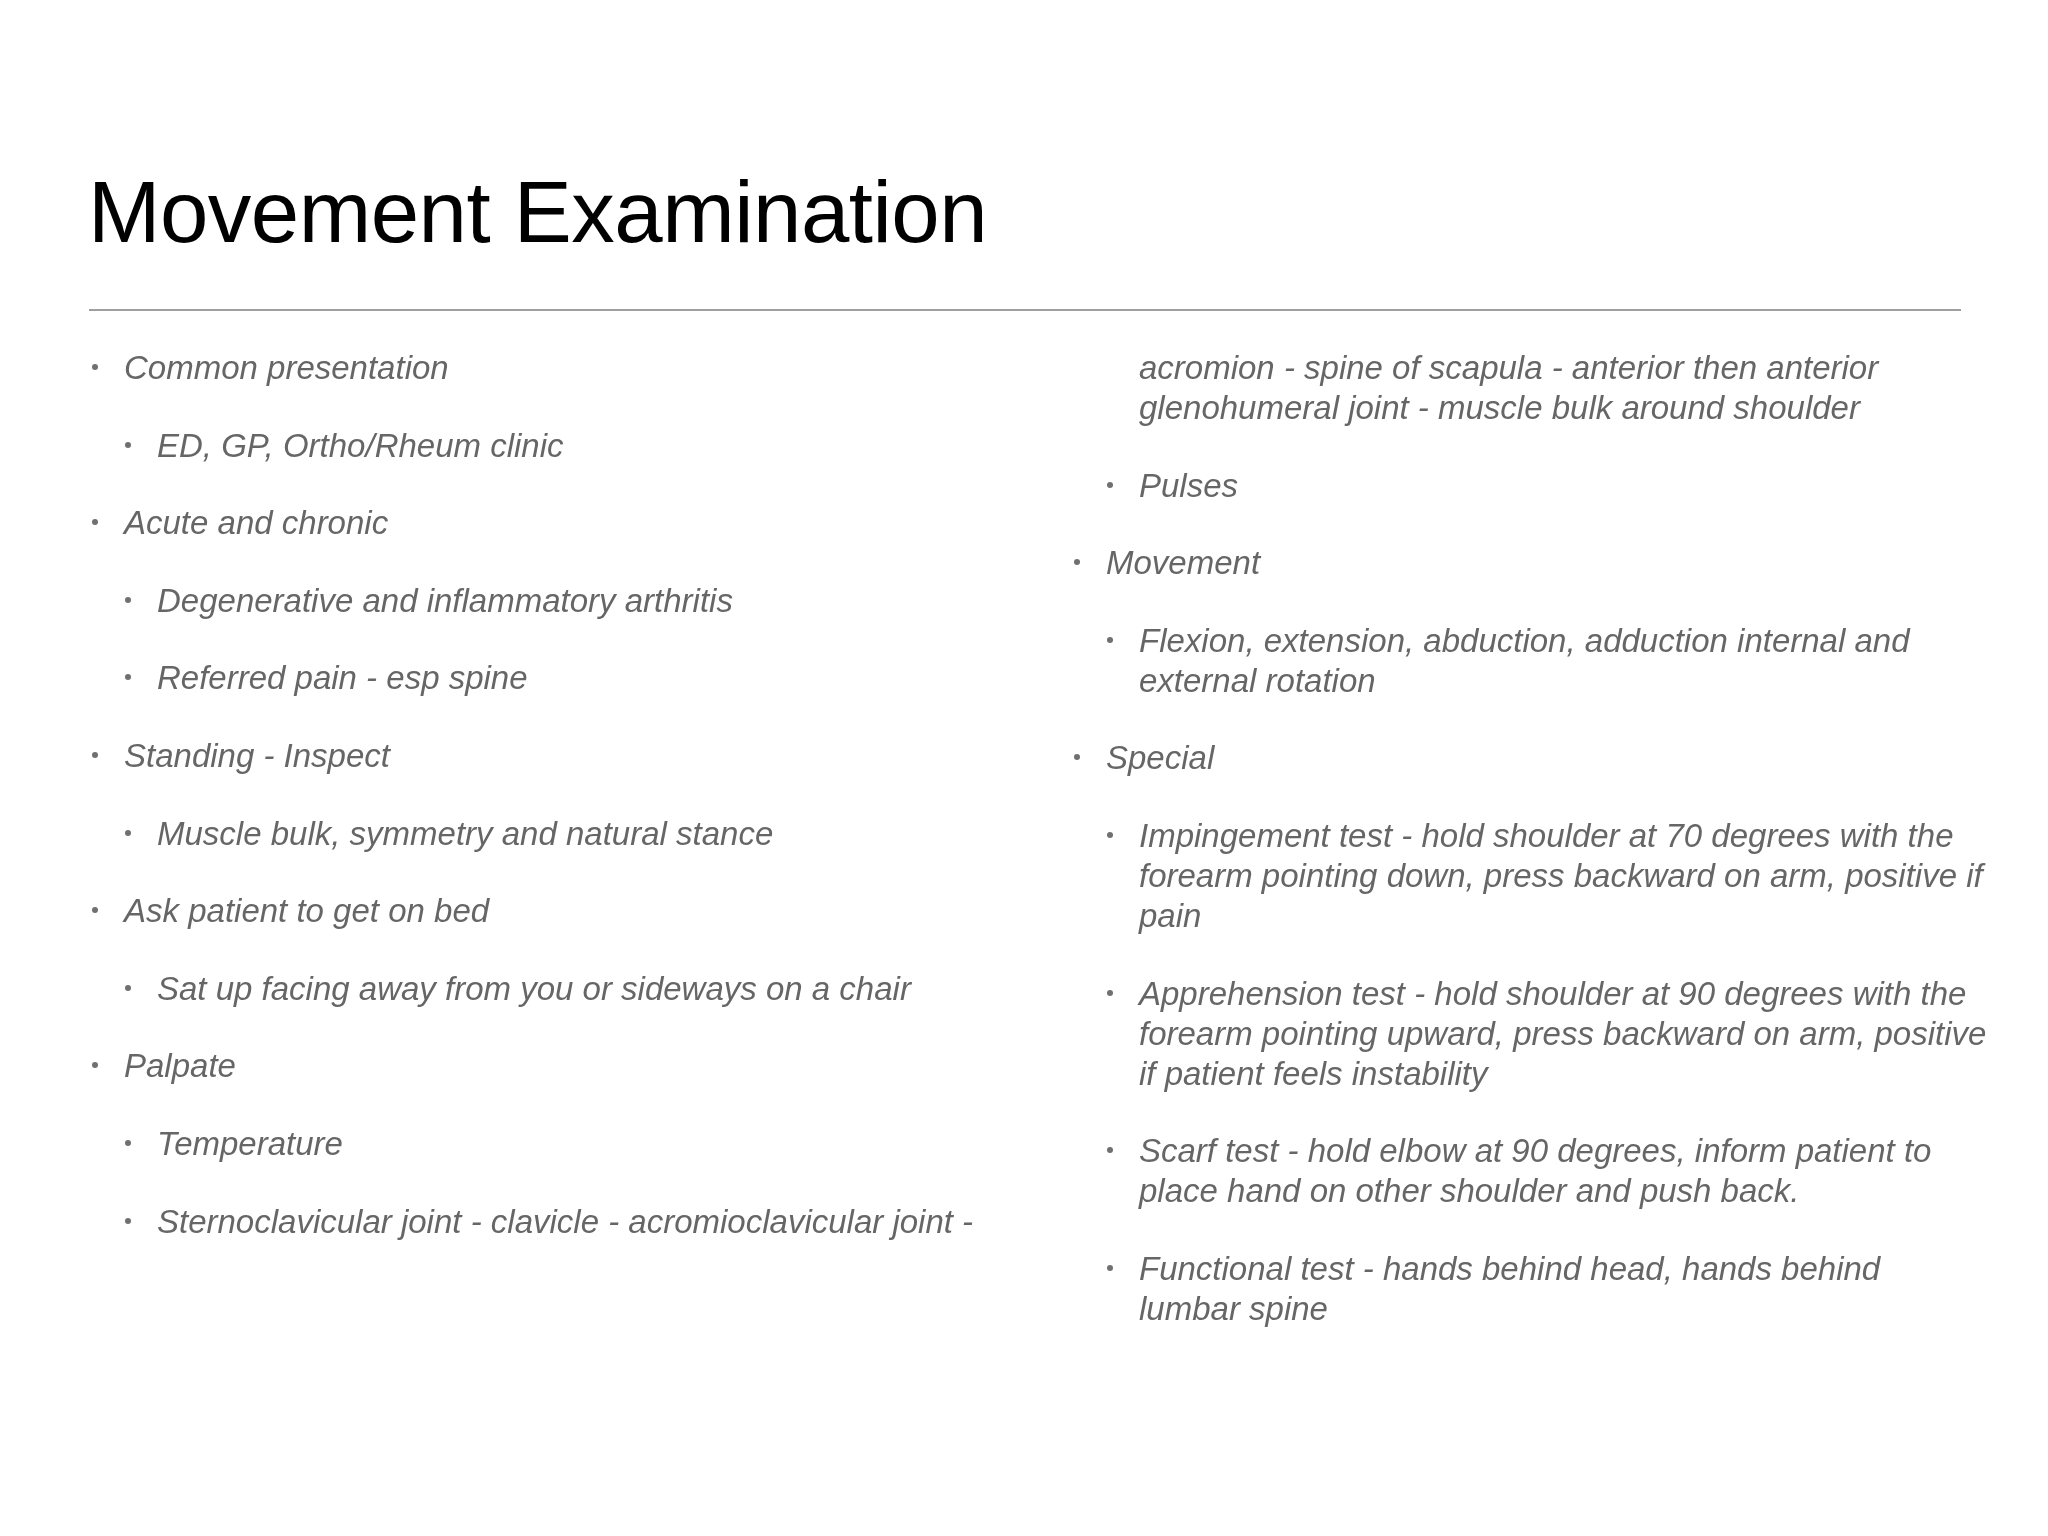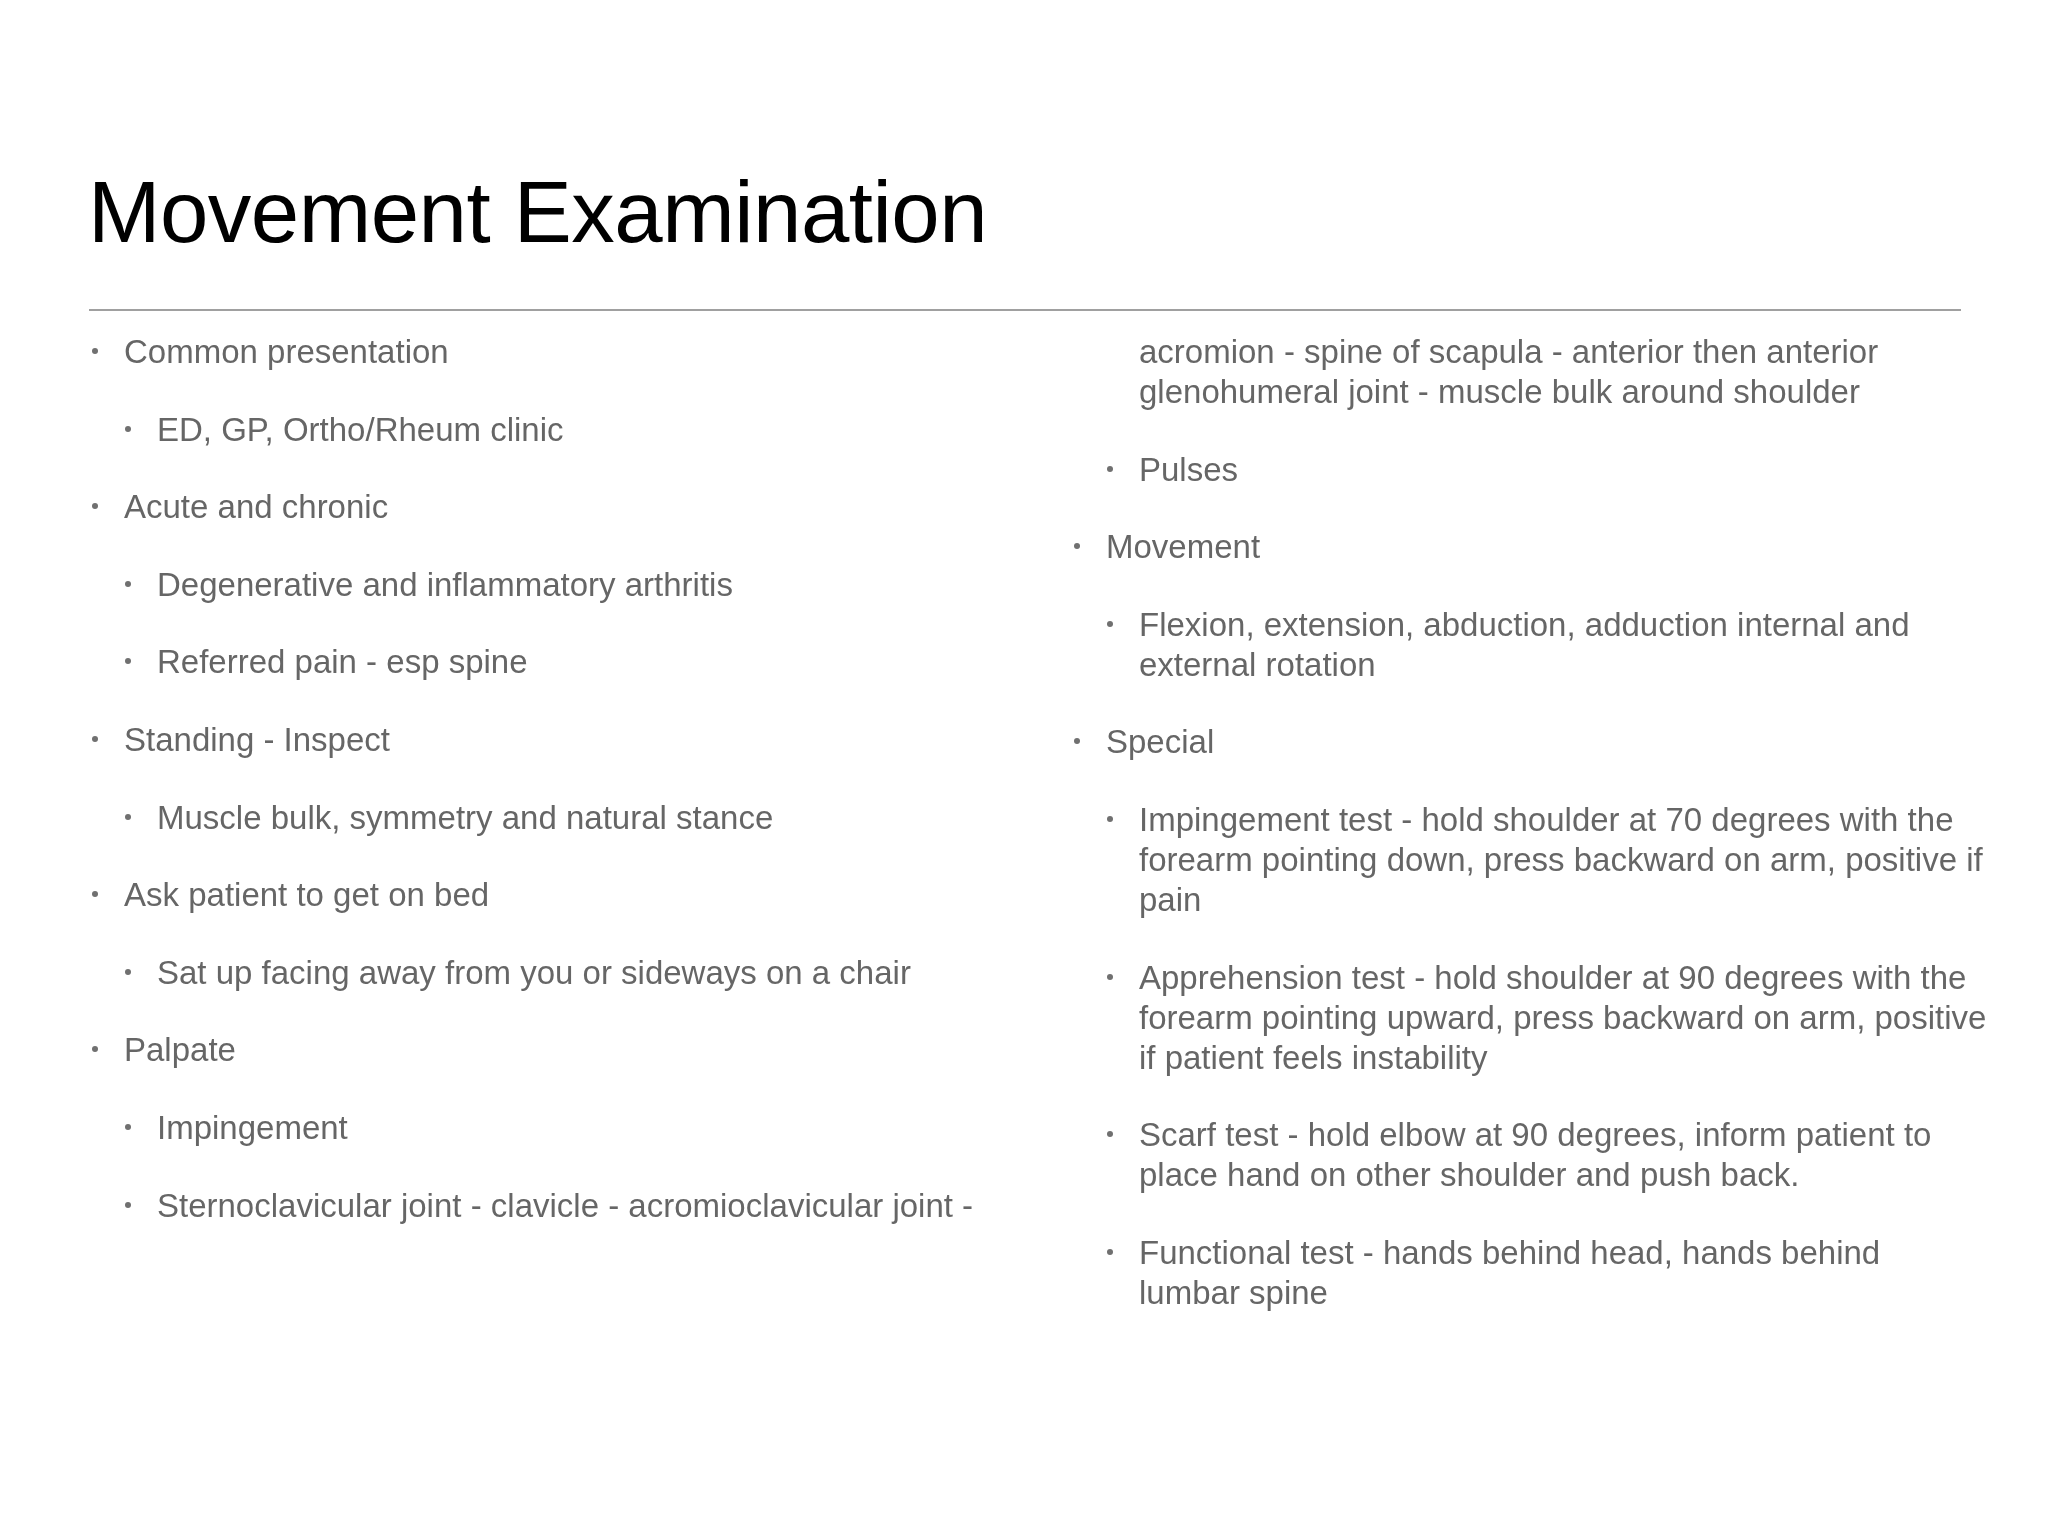--- a/index.html
+++ b/index.html
@@ -1,21 +1,21 @@
 <!DOCTYPE html>
 <html><head>
 <meta charset="utf-8">
 <style>
   html, body { margin: 0; padding: 0; background: #ffffff; }
   body { width: 2048px; height: 1536px; position: relative; overflow: hidden;
          font-family: "Liberation Sans", sans-serif; }
   .title { position: absolute; left: 88px; top: 168px; margin: 0;
            font-size: 87px; font-weight: normal; color: #000000; line-height: 1; letter-spacing: -0.5px; }
   .divider { position: absolute; left: 89px; top: 309px; width: 1872px; height: 2px; background: #a0a0a0; }
-  .col { position: absolute; top: 332px; }
+  .col { position: absolute; top: 348px; font-style: italic; }
   .col-left { left: 89px; width: 900px; }
   .col-right { left: 1071px; width: 900px; }
   ul { list-style: none; margin: 0; padding: 0; }
   li.item { position: relative; color: #666666; font-size: 33px; line-height: 40px; margin-bottom: 37.6px; }
   li.l1 { padding-left: 35px; }
   li.l2 { padding-left: 68px; }
   li.cont { padding-left: 68px; }
   .bullet { position: absolute; top: 16px; width: 6px; height: 6px; border-radius: 50%; background: #707070; }
   li.l1 .bullet { left: 3px; }
   li.l2 .bullet { left: 36px; }
@@ -31,21 +31,21 @@
     <li class="item l1"><span class="bullet"></span><span>Common presentation</span></li>
     <li class="item l2"><span class="bullet"></span><span>ED, GP, Ortho/Rheum clinic</span></li>
     <li class="item l1"><span class="bullet"></span><span>Acute and chronic</span></li>
     <li class="item l2"><span class="bullet"></span><span>Degenerative and inflammatory arthritis</span></li>
     <li class="item l2"><span class="bullet"></span><span>Referred pain - esp spine</span></li>
     <li class="item l1"><span class="bullet"></span><span>Standing - Inspect</span></li>
     <li class="item l2"><span class="bullet"></span><span>Muscle bulk, symmetry and natural stance</span></li>
     <li class="item l1"><span class="bullet"></span><span>Ask patient to get on bed</span></li>
     <li class="item l2" style="white-space:nowrap"><span class="bullet"></span><span>Sat up facing away from you or sideways on a chair</span></li>
     <li class="item l1"><span class="bullet"></span><span>Palpate</span></li>
-    <li class="item l2"><span class="bullet"></span><span>Impingement</span></li>
+    <li class="item l2"><span class="bullet"></span><span>Temperature</span></li>
     <li class="item l2" style="white-space:nowrap"><span class="bullet"></span><span>Sternoclavicular joint - clavicle - acromioclavicular joint -</span></li>
   </ul>
 </div>
 
 <div class="col col-right">
   <ul>
     <li class="item cont" style="width:770px"><span>acromion - spine of scapula - anterior then anterior glenohumeral joint - muscle bulk around shoulder</span></li>
     <li class="item l2"><span class="bullet"></span><span>Pulses</span></li>
     <li class="item l1"><span class="bullet"></span><span>Movement</span></li>
     <li class="item l2" style="width:860px"><span class="bullet"></span><span>Flexion, extension, abduction, adduction internal and external rotation</span></li>

